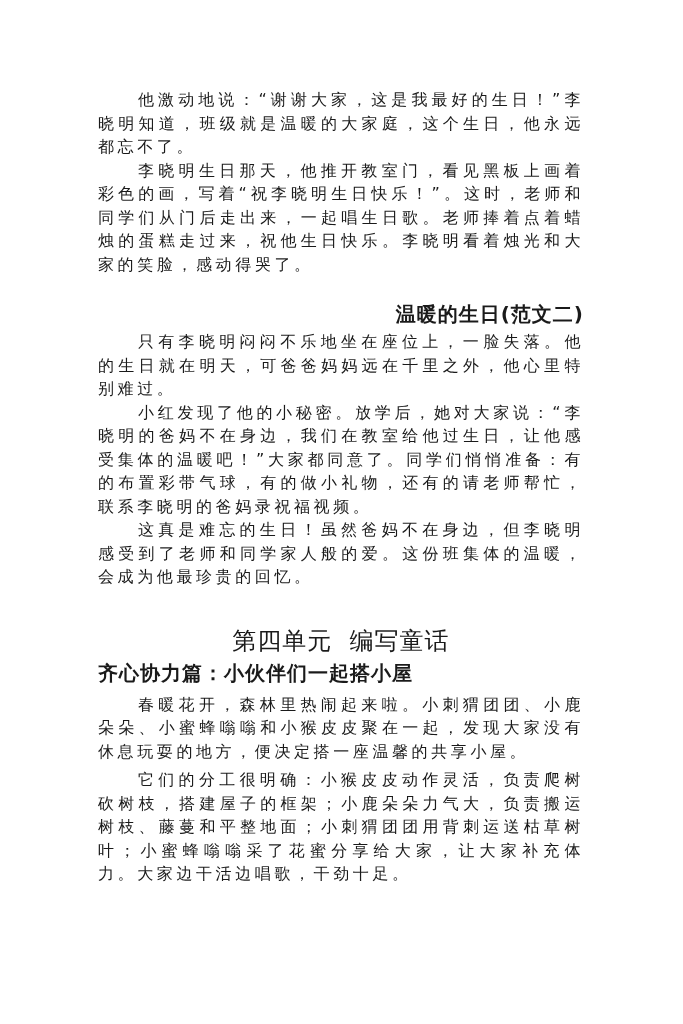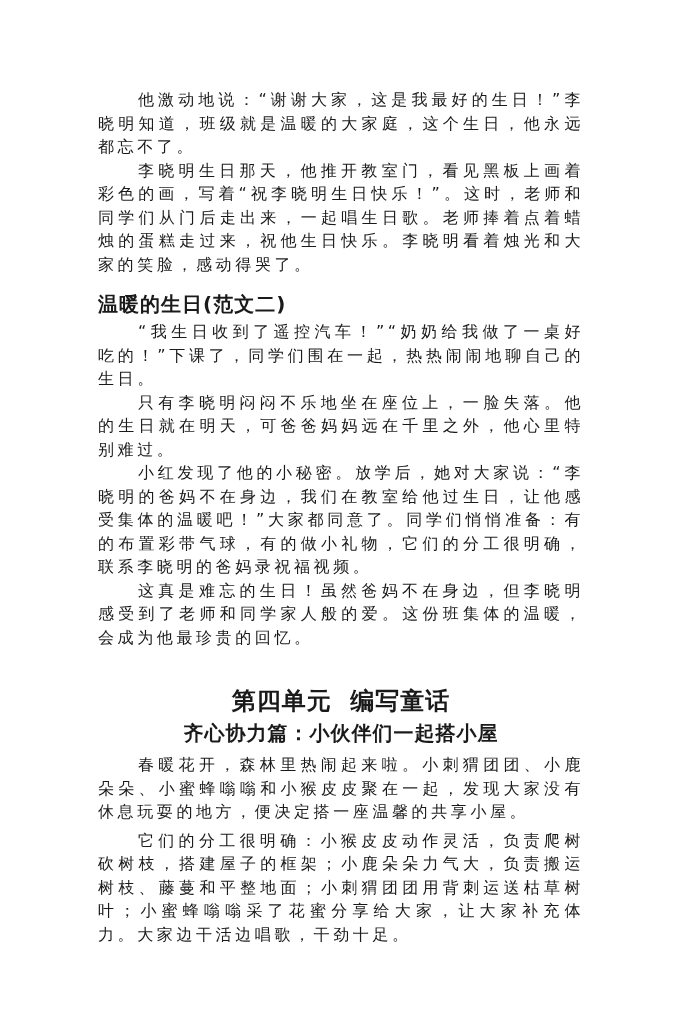--- a/index.html
+++ b/index.html
@@ -7,44 +7,43 @@
   .page {
     position: absolute; left: 98px; top: 88px; width: 486px;
     color: #1a1a1a;
     font-family: "DejaVu Sans", "Liberation Sans", sans-serif;
     font-size: 16px; line-height: 23.5px;
     letter-spacing: 3.6px;
   }
   .p { margin: 0; text-align: justify; text-align-last: left; }
   .indent { text-indent: 40px; }
   .title2 {
-    text-align: left; font-weight: bold; font-size: 20px; letter-spacing: 1px;
-    margin: 14px 0 2px 0; line-height: 28px;
+    text-align: right; font-weight: bold; font-size: 20px; letter-spacing: 1px;
+    margin: 24px 0 2px 0; line-height: 28px;
   }
   .unit-title {
-    text-align: center; font-weight: bold; font-size: 24px; letter-spacing: 1px;
+    text-align: center; font-weight: normal; font-size: 24px; letter-spacing: 1px;
     margin: 36px 0 0 0; line-height: 32px;
   }
   .sub-title {
-    text-align: center; font-weight: bold; font-size: 20px; letter-spacing: 1px;
+    text-align: left; font-weight: bold; font-size: 20px; letter-spacing: 1px;
     margin: 2px 0 6px 0; line-height: 28px;
   }
   .gap { margin-top: 5px; }
 </style>
 </head>
 <body>
 
 <div class="page">
   <p class="p indent">他激动地说：“谢谢大家，这是我最好的生日！”李晓明知道，班级就是温暖的大家庭，这个生日，他永远都忘不了。</p>
   <p class="p indent">李晓明生日那天，他推开教室门，看见黑板上画着彩色的画，写着“祝李晓明生日快乐！”。这时，老师和同学们从门后走出来，一起唱生日歌。老师捧着点着蜡烛的蛋糕走过来，祝他生日快乐。李晓明看着烛光和大家的笑脸，感动得哭了。</p>
 
   <h2 class="title2">温暖的生日(范文二)</h2>
-  <p class="p indent">“我生日收到了遥控汽车！”“奶奶给我做了一桌好吃的！”下课了，同学们围在一起，热热闹闹地聊自己的生日。</p>
   <p class="p indent">只有李晓明闷闷不乐地坐在座位上，一脸失落。他的生日就在明天，可爸爸妈妈远在千里之外，他心里特别难过。</p>
-  <p class="p indent">小红发现了他的小秘密。放学后，她对大家说：“李晓明的爸妈不在身边，我们在教室给他过生日，让他感受集体的温暖吧！”大家都同意了。同学们悄悄准备：有的布置彩带气球，有的做小礼物，它们的分工很明确，联系李晓明的爸妈录祝福视频。</p>
+  <p class="p indent">小红发现了他的小秘密。放学后，她对大家说：“李晓明的爸妈不在身边，我们在教室给他过生日，让他感受集体的温暖吧！”大家都同意了。同学们悄悄准备：有的布置彩带气球，有的做小礼物，还有的请老师帮忙，联系李晓明的爸妈录祝福视频。</p>
   <p class="p indent">这真是难忘的生日！虽然爸妈不在身边，但李晓明感受到了老师和同学家人般的爱。这份班集体的温暖，会成为他最珍贵的回忆。</p>
 
   <h1 class="unit-title" style="white-space:pre;">第四单元  编写童话</h1>
   <h2 class="sub-title">齐心协力篇：小伙伴们一起搭小屋</h2>
   <p class="p indent">春暖花开，森林里热闹起来啦。小刺猬团团、小鹿朵朵、小蜜蜂嗡嗡和小猴皮皮聚在一起，发现大家没有休息玩耍的地方，便决定搭一座温馨的共享小屋。</p>
   <p class="p indent gap">它们的分工很明确：小猴皮皮动作灵活，负责爬树砍树枝，搭建屋子的框架；小鹿朵朵力气大，负责搬运树枝、藤蔓和平整地面；小刺猬团团用背刺运送枯草树叶；小蜜蜂嗡嗡采了花蜜分享给大家，让大家补充体力。大家边干活边唱歌，干劲十足。</p>
 
 </div>
 
 </body></html>

